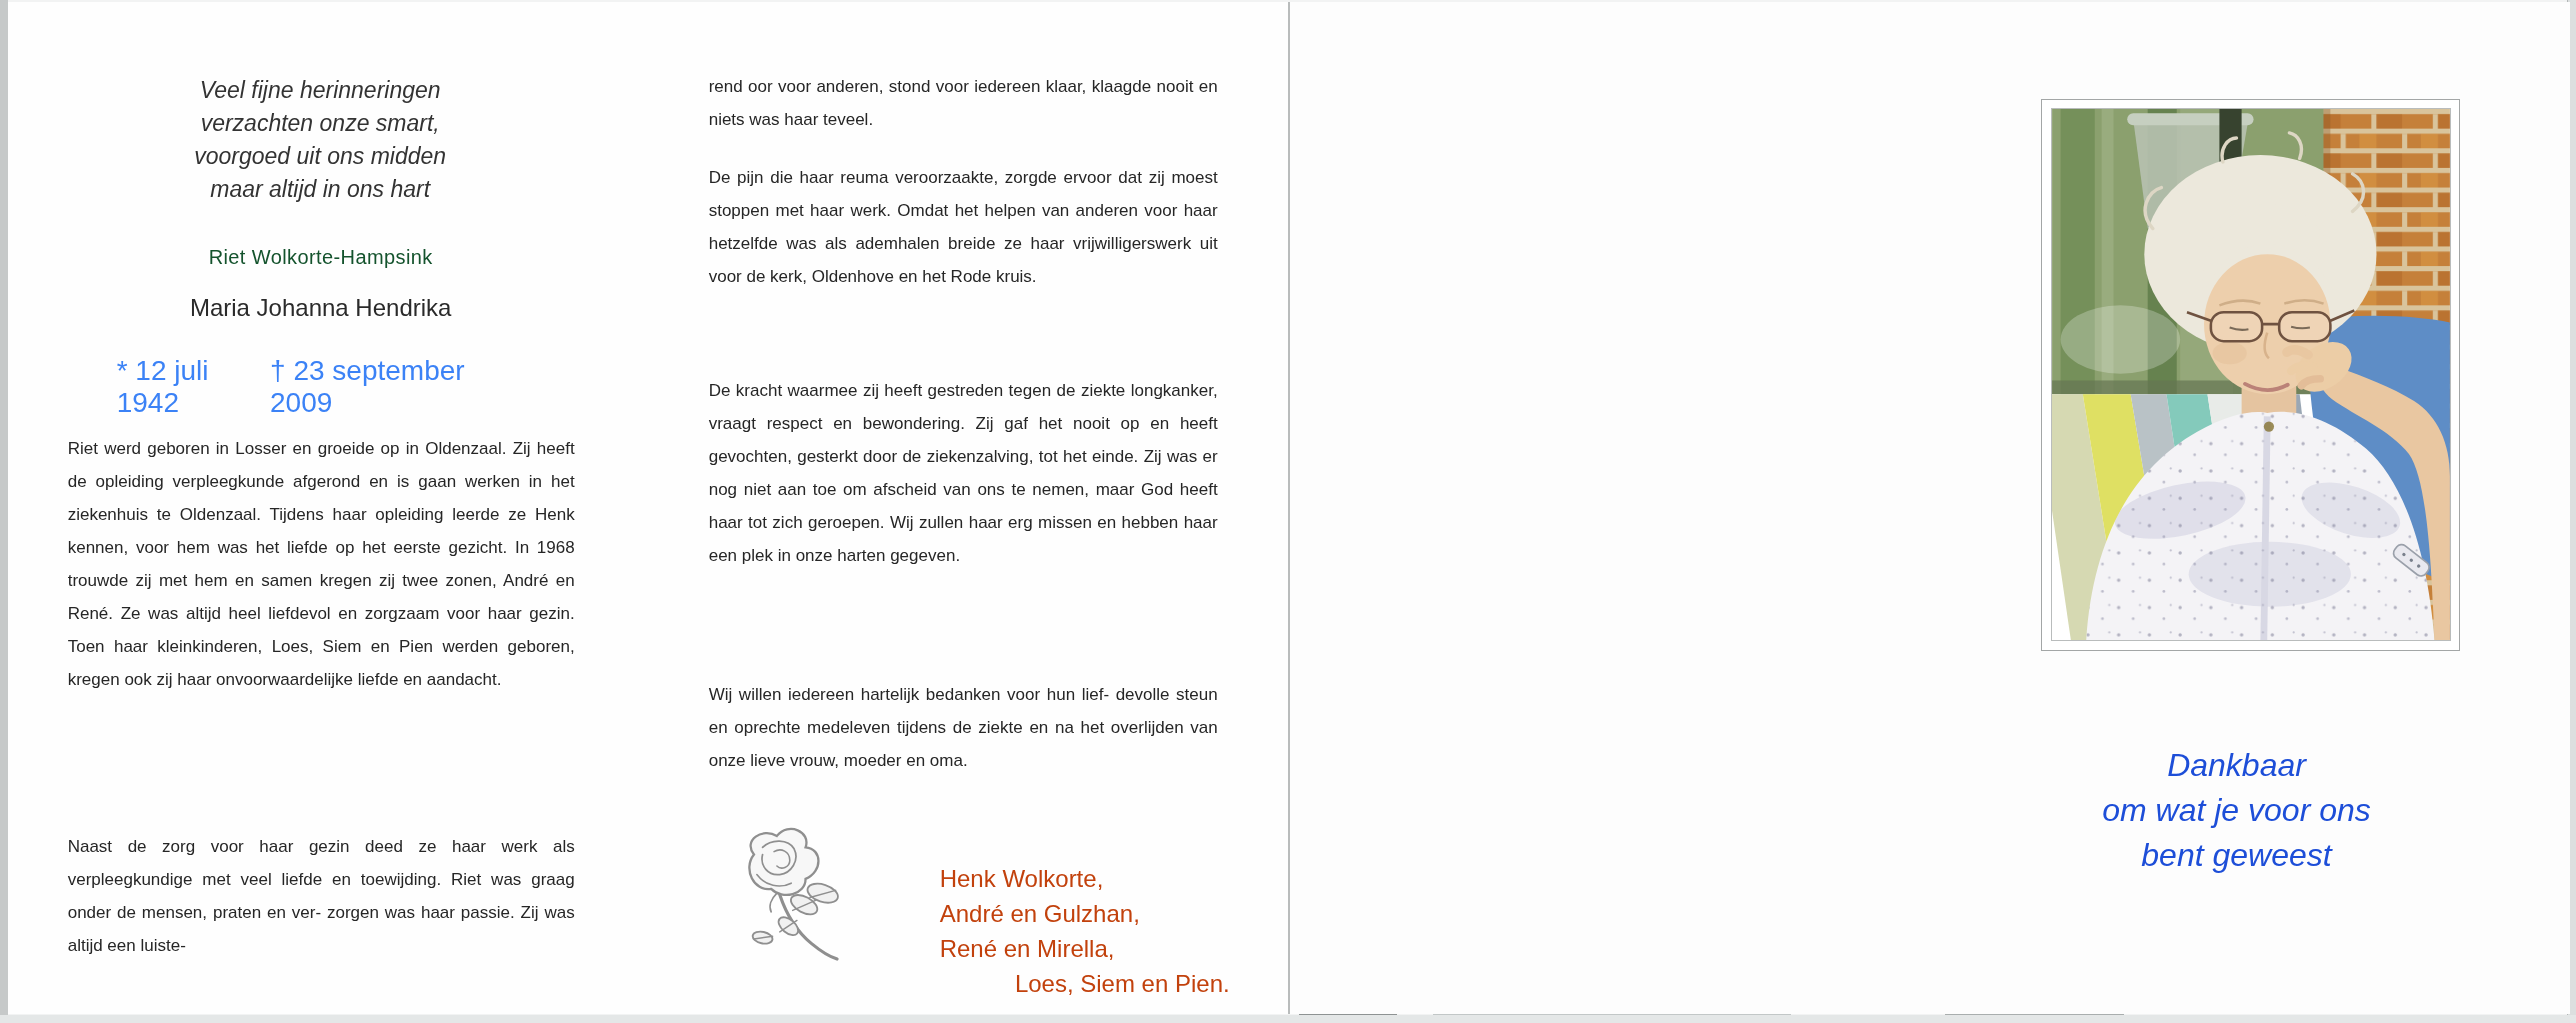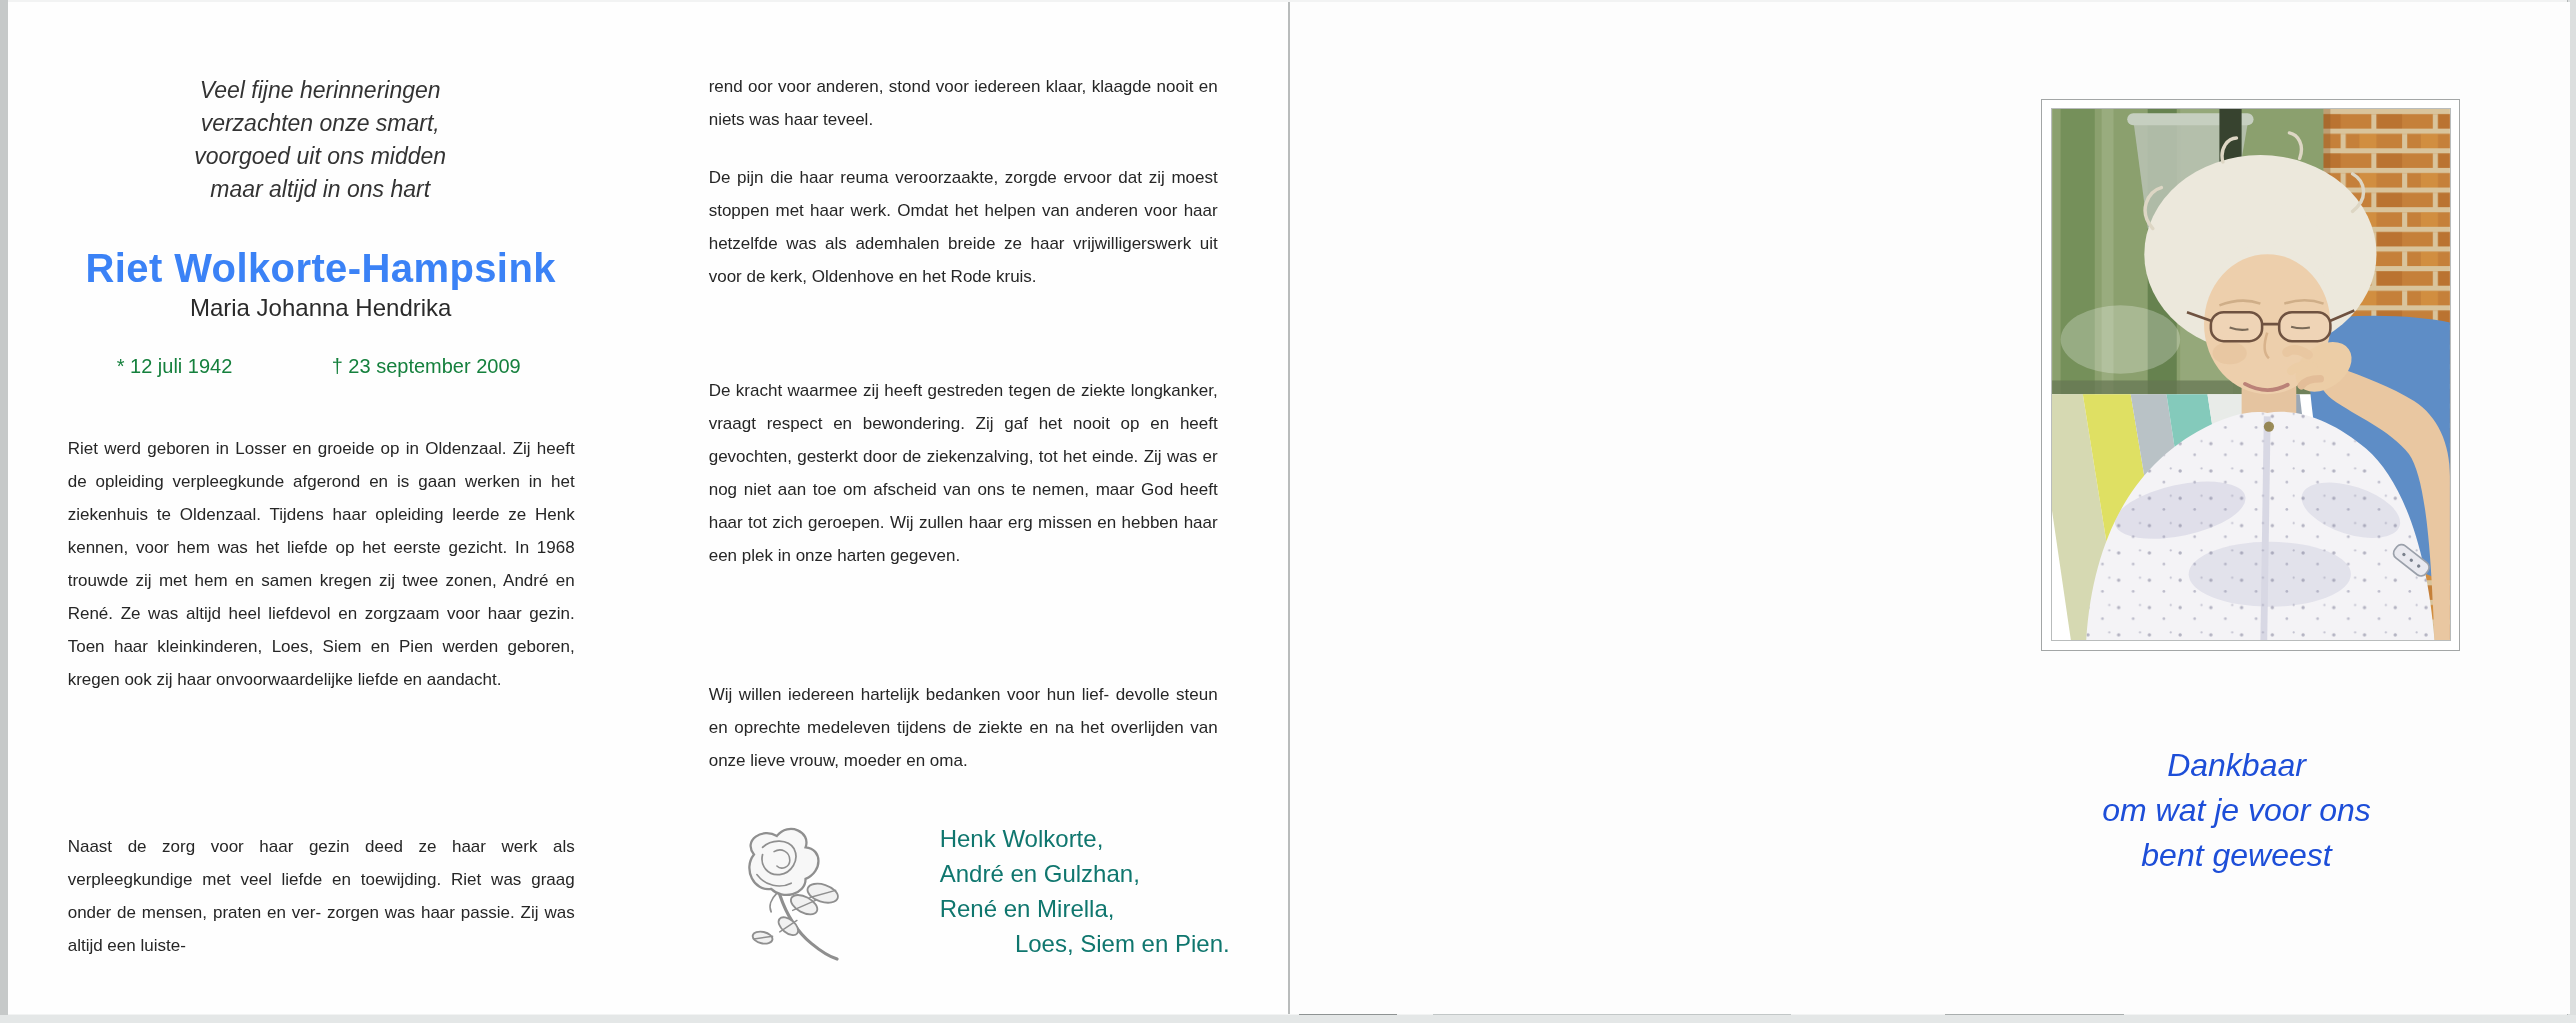--- a/index.html
+++ b/index.html
@@ -12,25 +12,25 @@
   .edge-bottom{position:absolute;left:0;top:1015px;width:2576px;height:9.4px;background:#e4e7e7;}
   .shadow-seg{position:absolute;height:3.4px;background:#969b9b;top:1012px;}
 
   
   .page{position:absolute;top:1.7px;height:1012px;background:#fefefe;}
   .page-left{left:7.7px;width:1278px;padding-left:36px;}
   .page-right{left:1288px;width:1280px;border-left:2.6px solid #b9bcbc;background:#fdfdfd;}
 
   .blk{position:absolute;}
   .poem{font-style:italic;font-size:23px;line-height:33px;text-align:center;color:#333;}
-  .name{font-weight:bold;font-size:40px;letter-spacing:0.4px;text-align:center;color:#3b82f6;}
+  .name{font-weight:normal;font-size:20px;letter-spacing:0.4px;text-align:center;color:#14532d;}
   .subname{font-size:24px;text-align:center;color:#2a2a2a;}
-  .dates{display:flex;justify-content:space-between;font-size:20px;color:#15803d;}
+  .dates{display:flex;justify-content:space-between;font-size:28px;color:#3b82f6;}
   .par{font-size:17px;line-height:33px;text-align:justify;color:#262626;}
-  .sig{font-size:24px;line-height:35px;color:#0f766e;}
+  .sig{font-size:24px;line-height:35px;color:#c2410c;margin-top:40px;}
   .sig .ital{margin-left:32px;text-align:right;}
   .tribute{font-style:italic;font-size:32px;line-height:45px;text-align:center;color:#1d4ed8;}
 
   .photo-frame{position:absolute;left:751px;top:97px;border:1.7px solid #a3a6a6;background:#fff;padding:8.5px;}
   .photo-inner{border:0.9px solid #b9bcbc;line-height:0;}
 </style>
 </head>
 <body>
 
 <div id="canvas">

